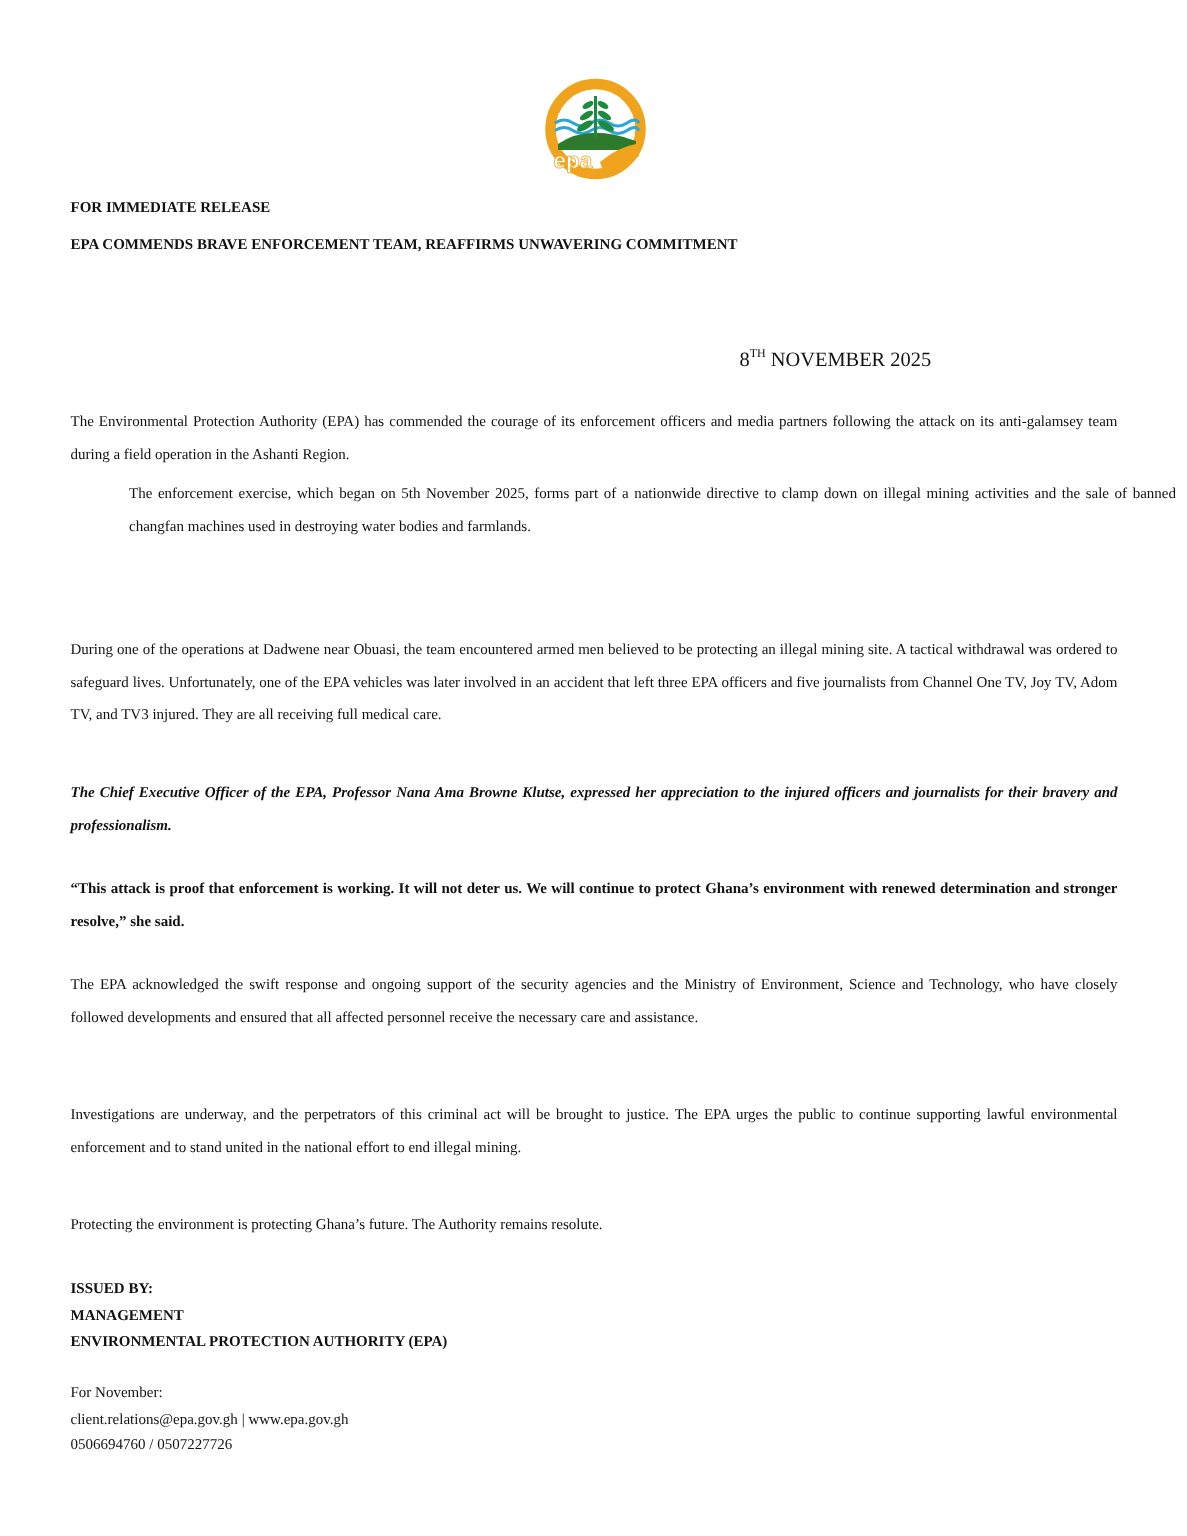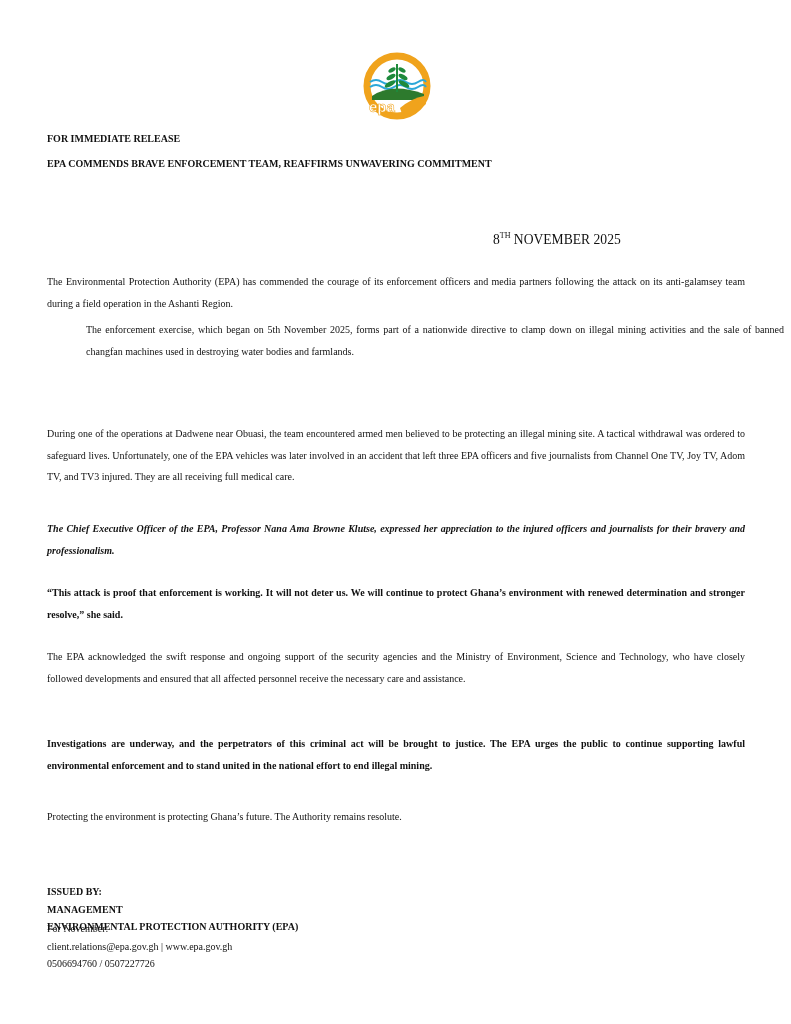--- a/index.html
+++ b/index.html
@@ -43,24 +43,24 @@
 </div>
 
 <div class="date"><span>8</span><sup>TH</sup><span> NOVEMBER 2025</span></div>
 
 <div class="block just" style="top:271px;">The Environmental Protection Authority (EPA) has commended the courage of its enforcement officers and media partners following the attack on its anti-galamsey team during a field operation in the Ashanti Region.</div>
 <div class="block just" style="top:319px;margin-left:39px;">The enforcement exercise, which began on 5th November 2025, forms part of a nationwide directive to clamp down on illegal mining activities and the sale of banned changfan machines used in destroying water bodies and farmlands.</div>
 <div class="block just" style="top:423px;">During one of the operations at Dadwene near Obuasi, the team encountered armed men believed to be protecting an illegal mining site. A tactical withdrawal was ordered to safeguard lives. Unfortunately, one of the EPA vehicles was later involved in an accident that left three EPA officers and five journalists from Channel One TV, Joy TV, Adom TV, and TV3 injured. They are all receiving full medical care.</div>
 <div class="block just b" style="top:518px;font-style:italic;">The Chief Executive Officer of the EPA, Professor Nana Ama Browne Klutse, expressed her appreciation to the injured officers and journalists for their bravery and professionalism.</div>
 <div class="block just b" style="top:582px;">“This attack is proof that enforcement is working. It will not deter us. We will continue to protect Ghana’s environment with renewed determination and stronger resolve,” she said.</div>
 <div class="block just" style="top:646px;">The EPA acknowledged the swift response and ongoing support of the security agencies and the Ministry of Environment, Science and Technology, who have closely followed developments and ensured that all affected personnel receive the necessary care and assistance.</div>
-<div class="block just" style="top:733px;font-weight:bold;">Investigations are underway, and the perpetrators of this criminal act will be brought to justice. The EPA urges the public to continue supporting lawful environmental enforcement and to stand united in the national effort to end illegal mining.</div>
+<div class="block just" style="top:733px;">Investigations are underway, and the perpetrators of this criminal act will be brought to justice. The EPA urges the public to continue supporting lawful environmental enforcement and to stand united in the national effort to end illegal mining.</div>
 <div class="block" style="top:806px;">Protecting the environment is protecting Ghana’s future. The Authority remains resolute.</div>
 
-<div class="block b stack" style="top:851px;margin-top:32px;">
+<div class="block b stack" style="top:851px;">
   <div>ISSUED BY:</div>
   <div>MANAGEMENT</div>
   <div>ENVIRONMENTAL PROTECTION AUTHORITY (EPA)</div>
 </div>
 
 <div class="block stack" style="top:920px;">
   <div>For November:</div>
   <div><span>client.relations@epa.gov.gh</span><span> | </span><span>www.epa.gov.gh</span></div>
   <div>0506694760 / 0507227726</div>
 </div>

